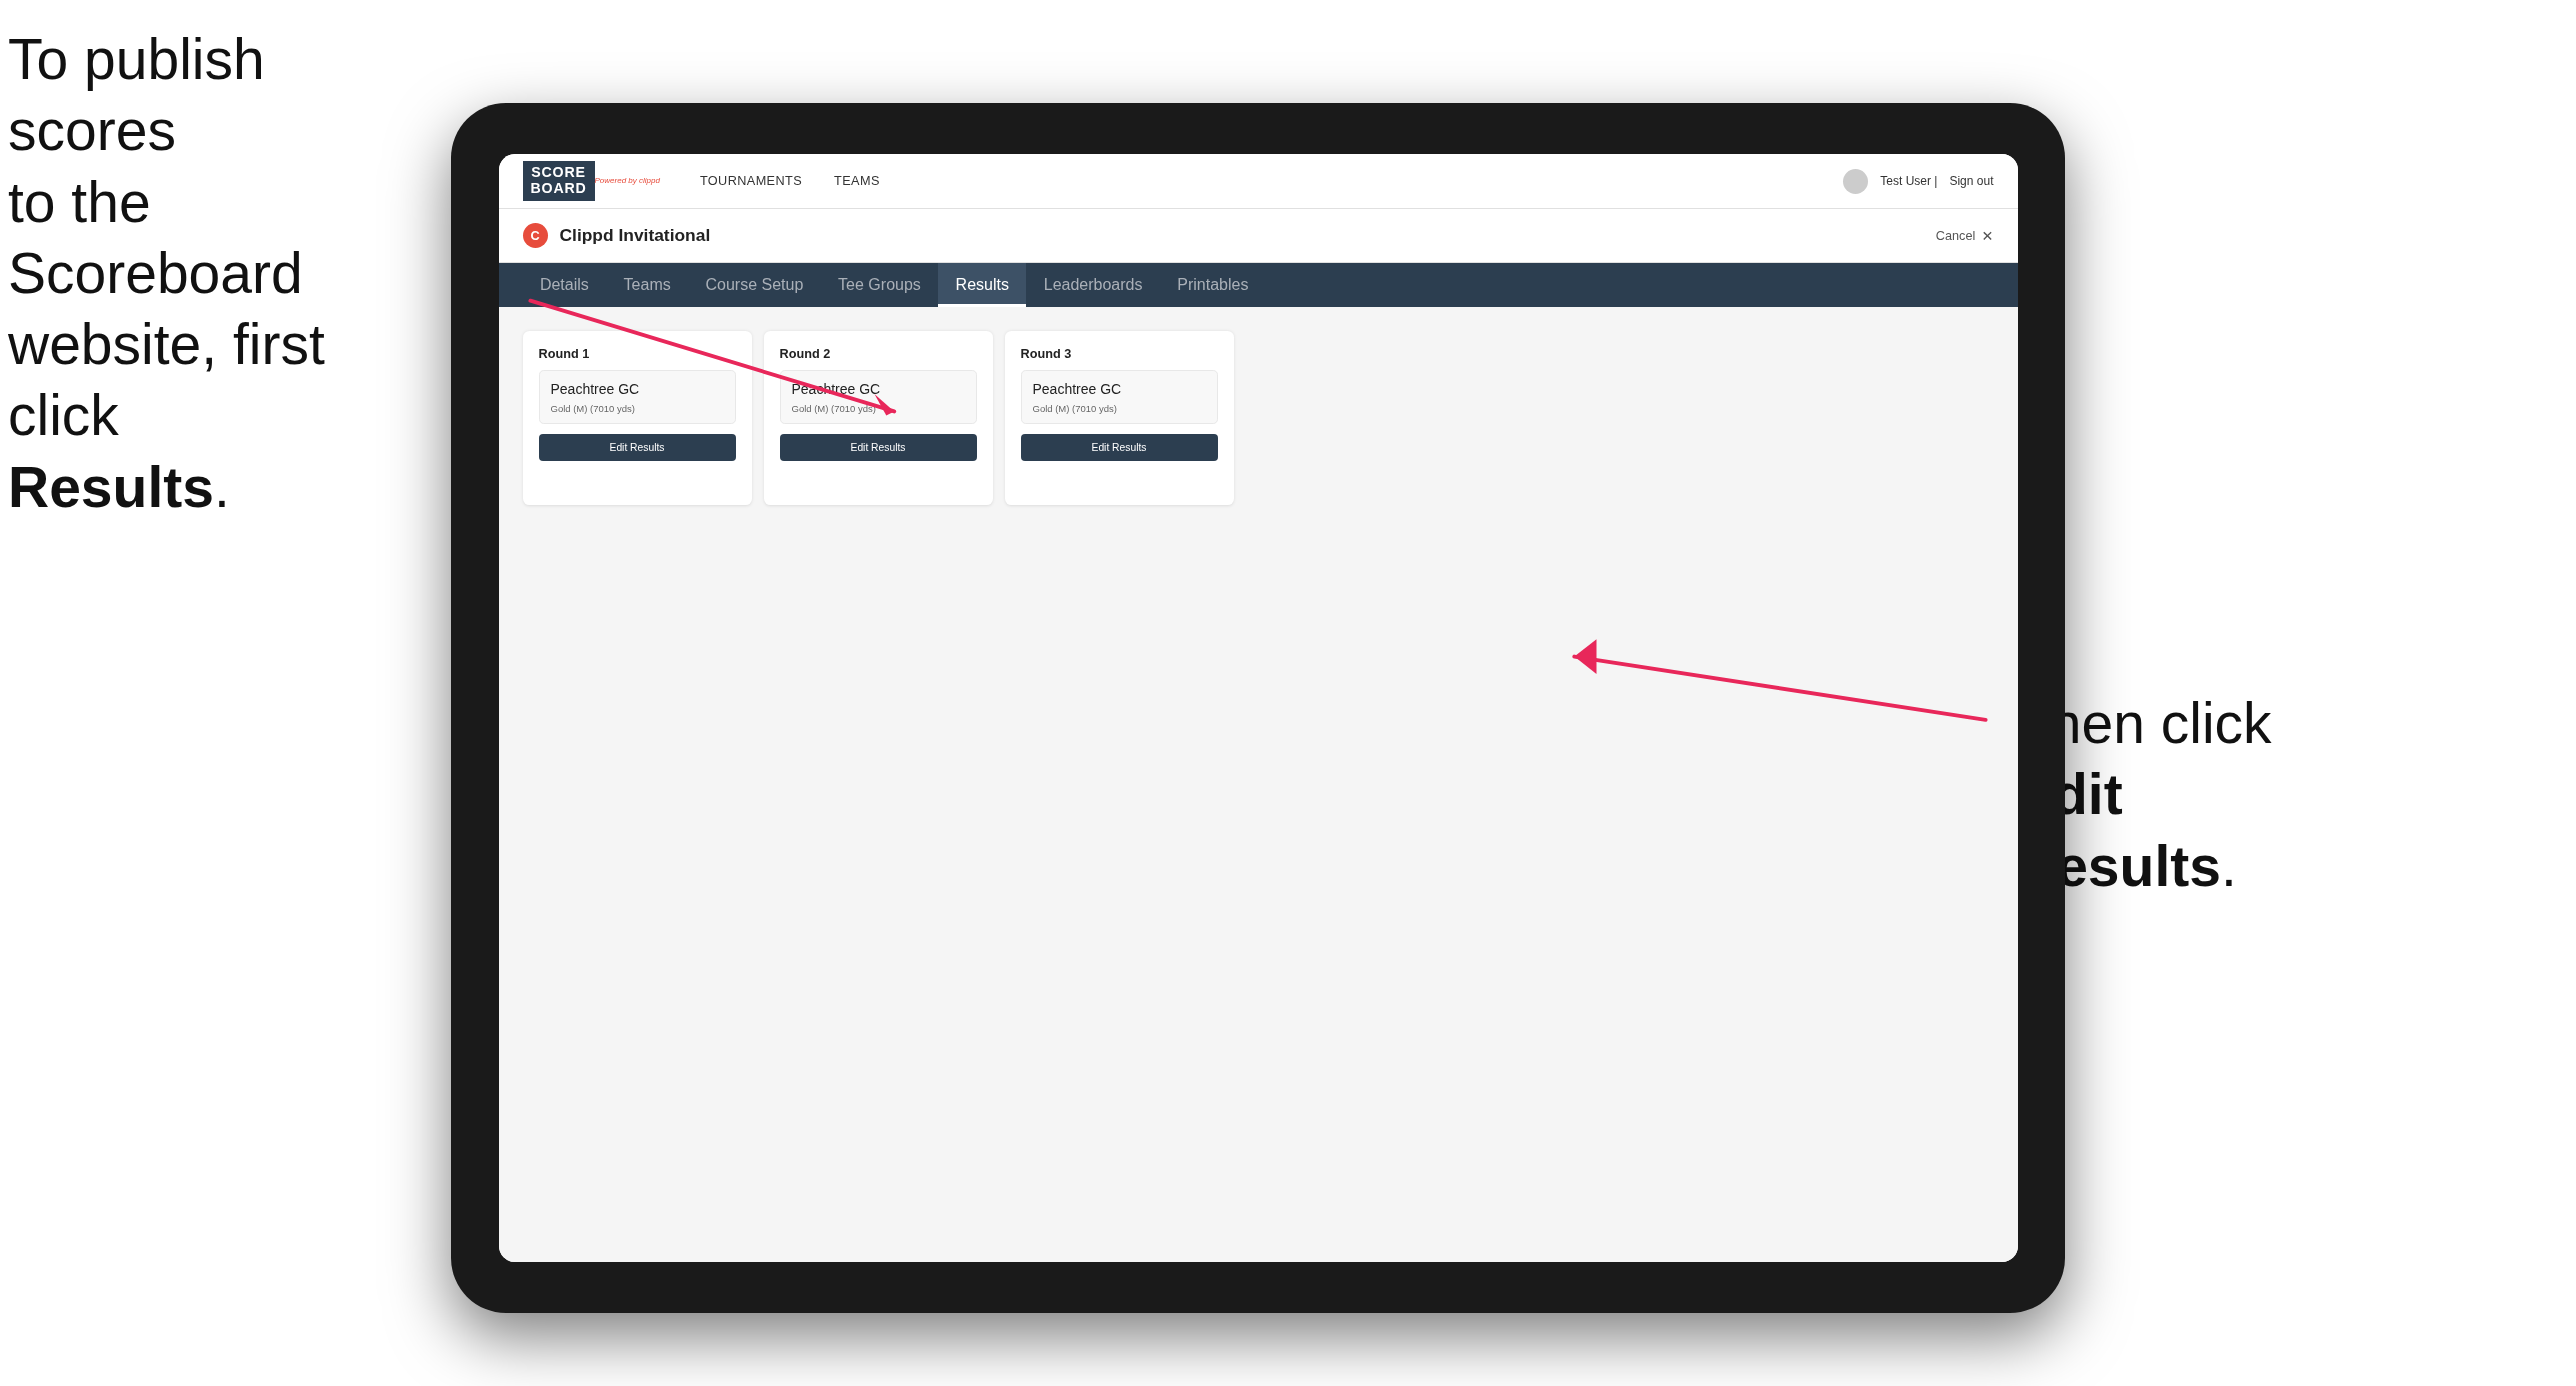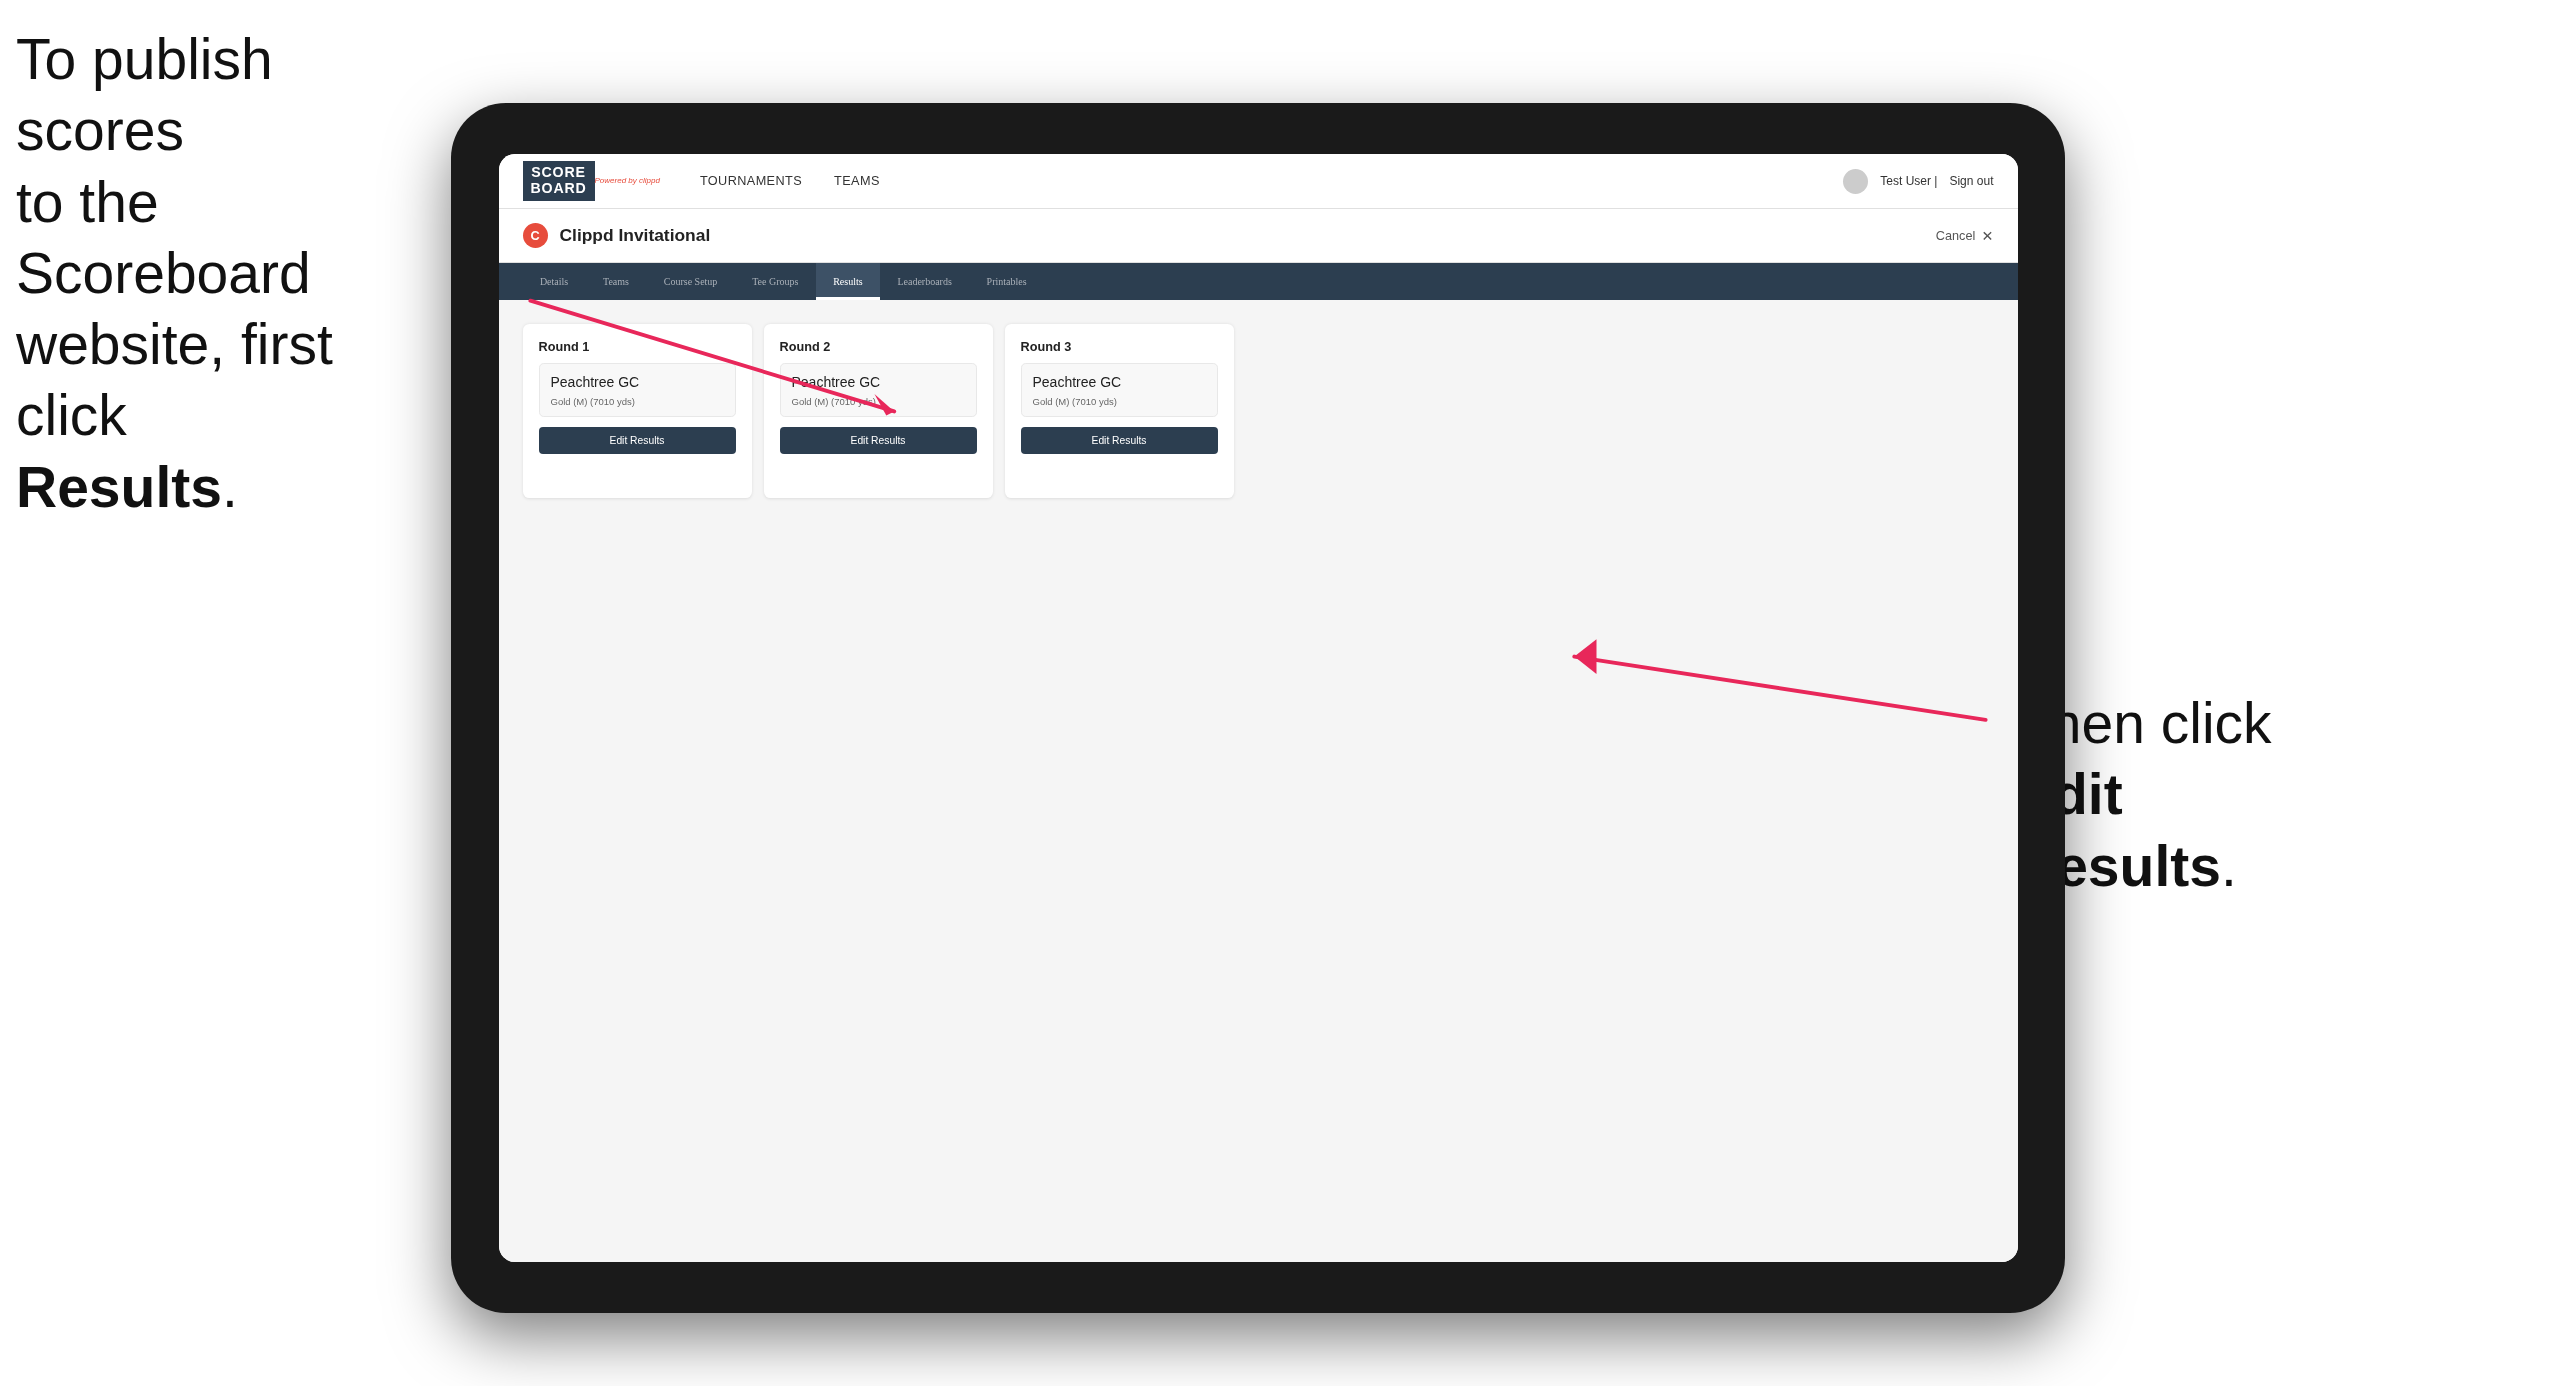--- a/index.html
+++ b/index.html
@@ -9,21 +9,21 @@
       width: 2576px;
       height: 1386px;
       position: relative;
       overflow: hidden;
     }
 
     
     .instruction-left {
       position: absolute;
       top: 24px;
-      left: 16px;
+      left: 8px;
       font-size: 57px;
       line-height: 1.25;
       color: #111111;
       max-width: 332px;
     }
     .instruction-left strong { font-weight: 800; }
 
     
     .instruction-right {
       position: absolute;
@@ -175,25 +175,24 @@
     
     .sub-nav {
       background: #2c3e50;
       display: flex;
       padding: 0 24px;
       flex-shrink: 0;
     }
 
     .sub-nav-item {
       padding: 12.7px 17.4px;
-      font-size: 10px;
+      font-size: 16px;
       color: #aab0b8;
       cursor: pointer;
       position: relative;
-      font-family: Liberation Serif, serif;
     }
 
     .sub-nav-item.active {
       color: #ffffff;
       background: #3d5166;
     }
 
     .sub-nav-item.active::after {
       content: '';
       position: absolute;

